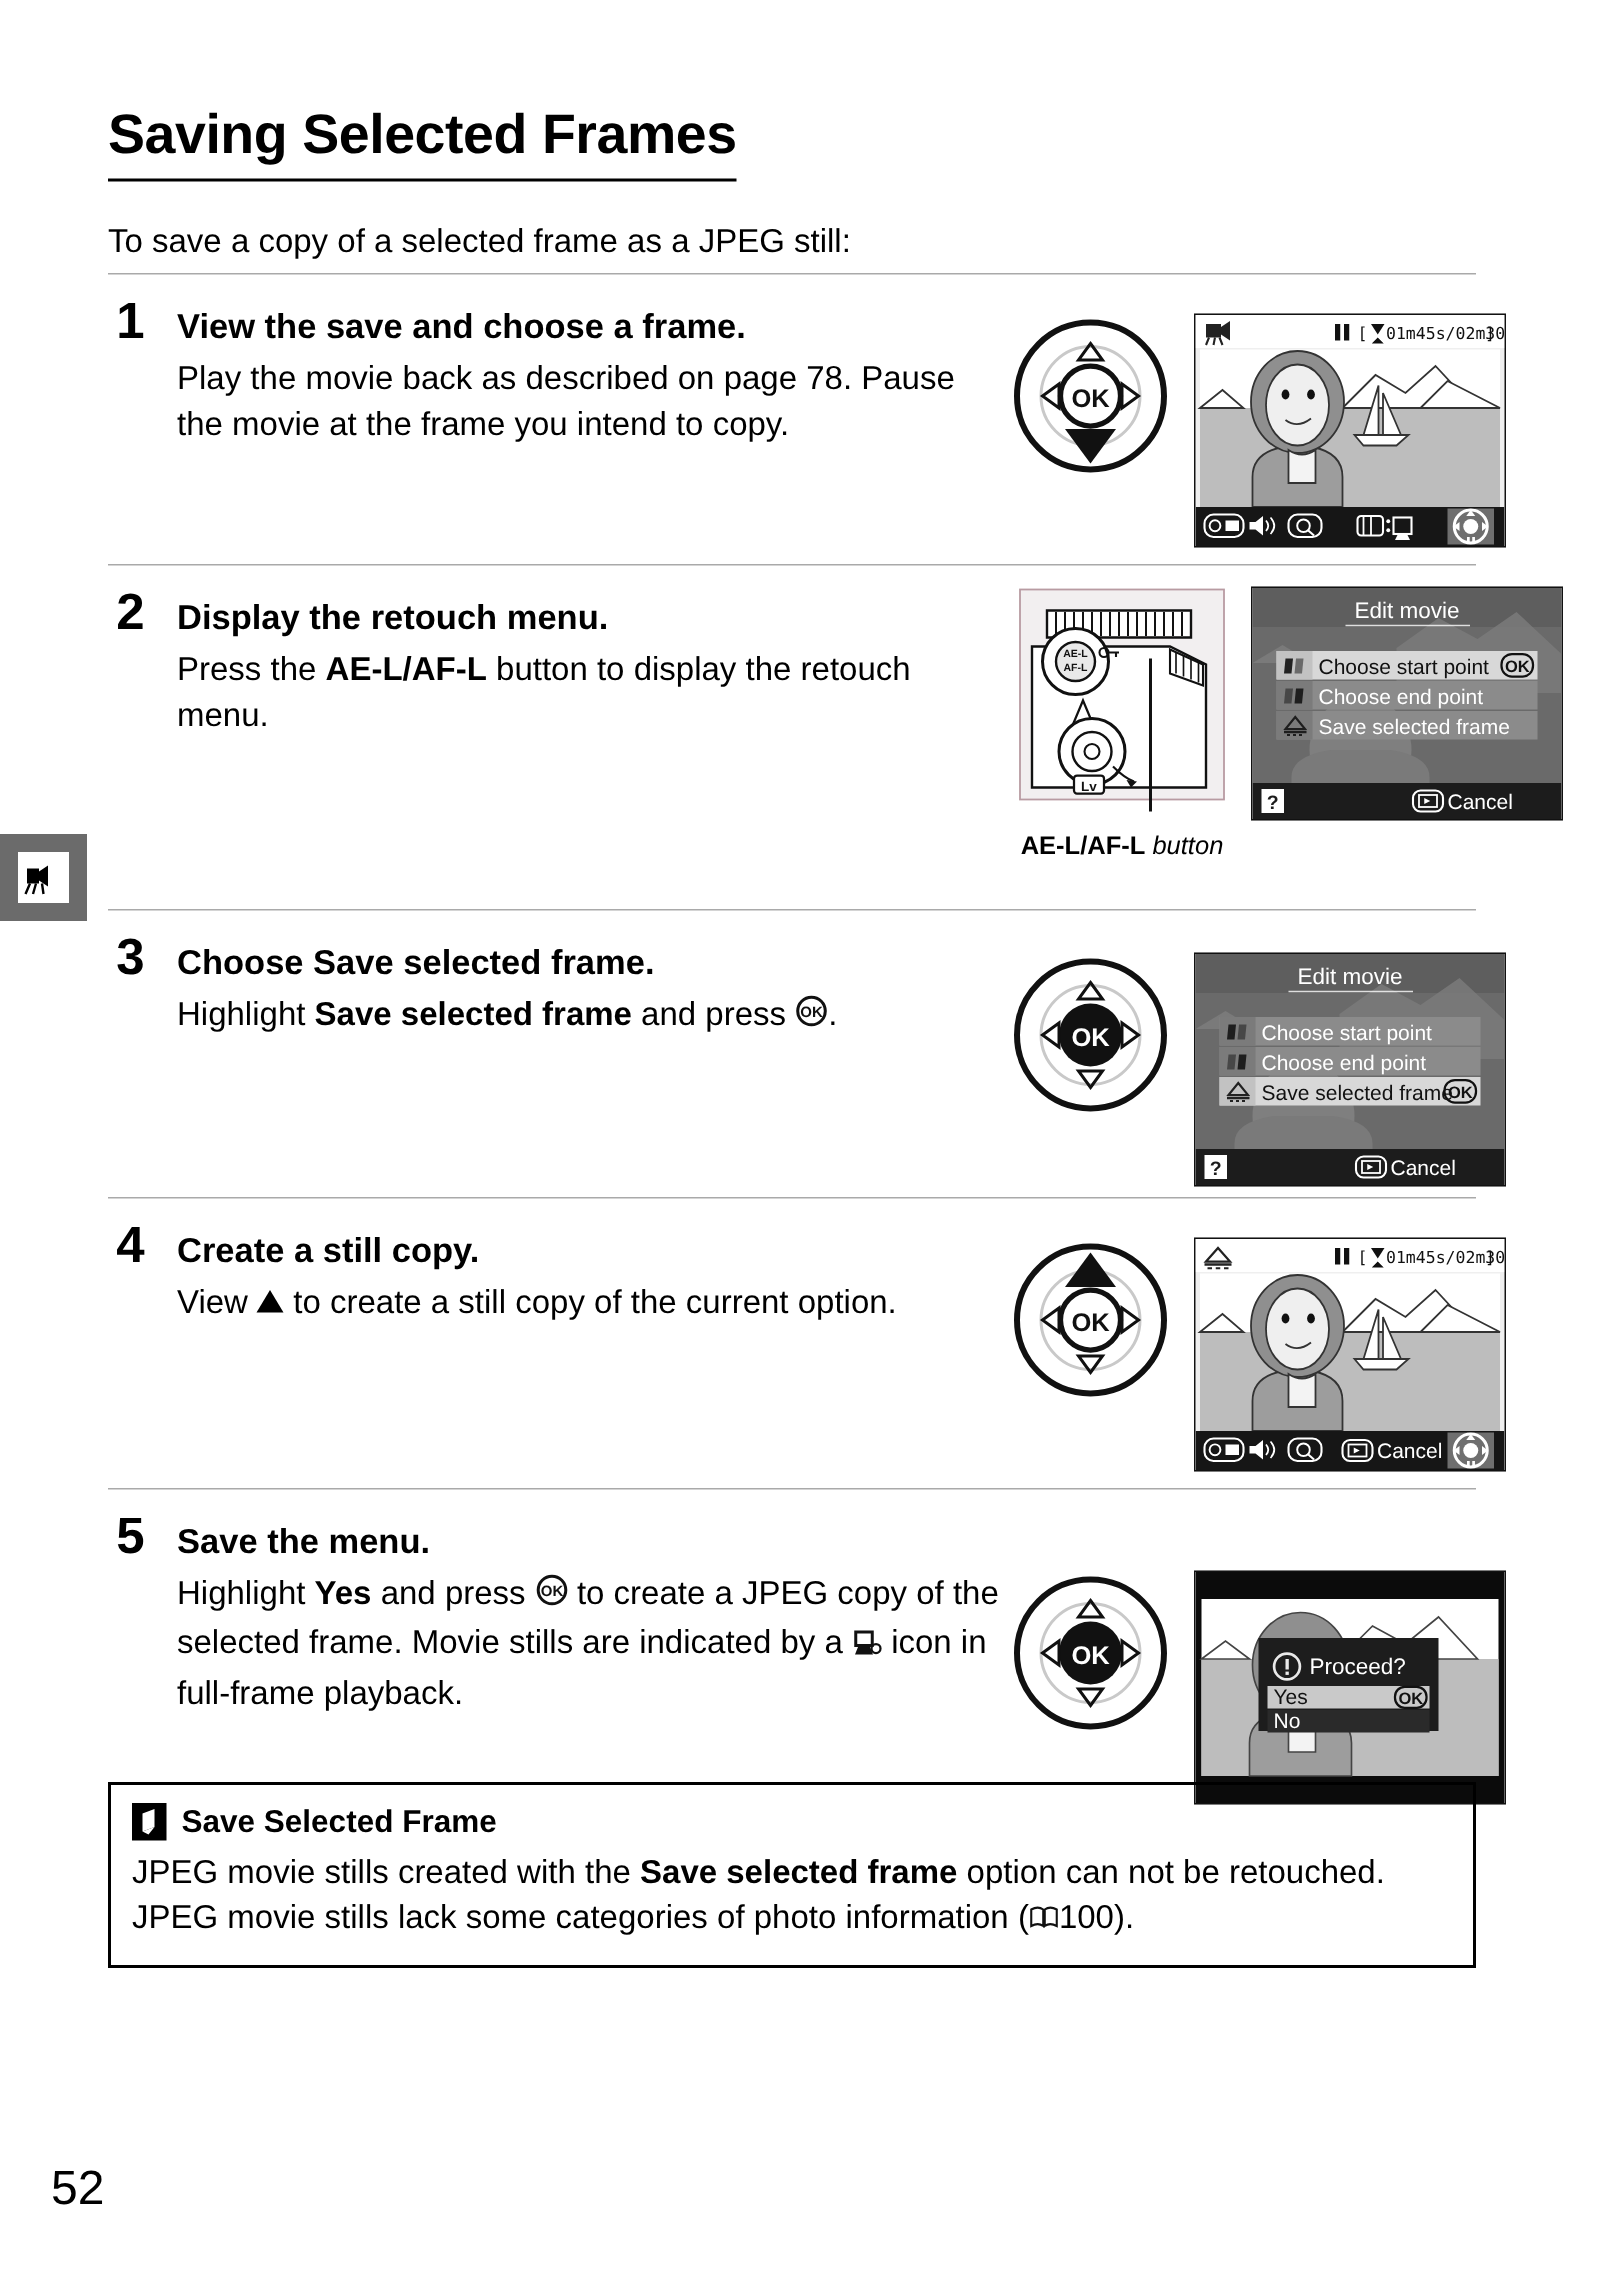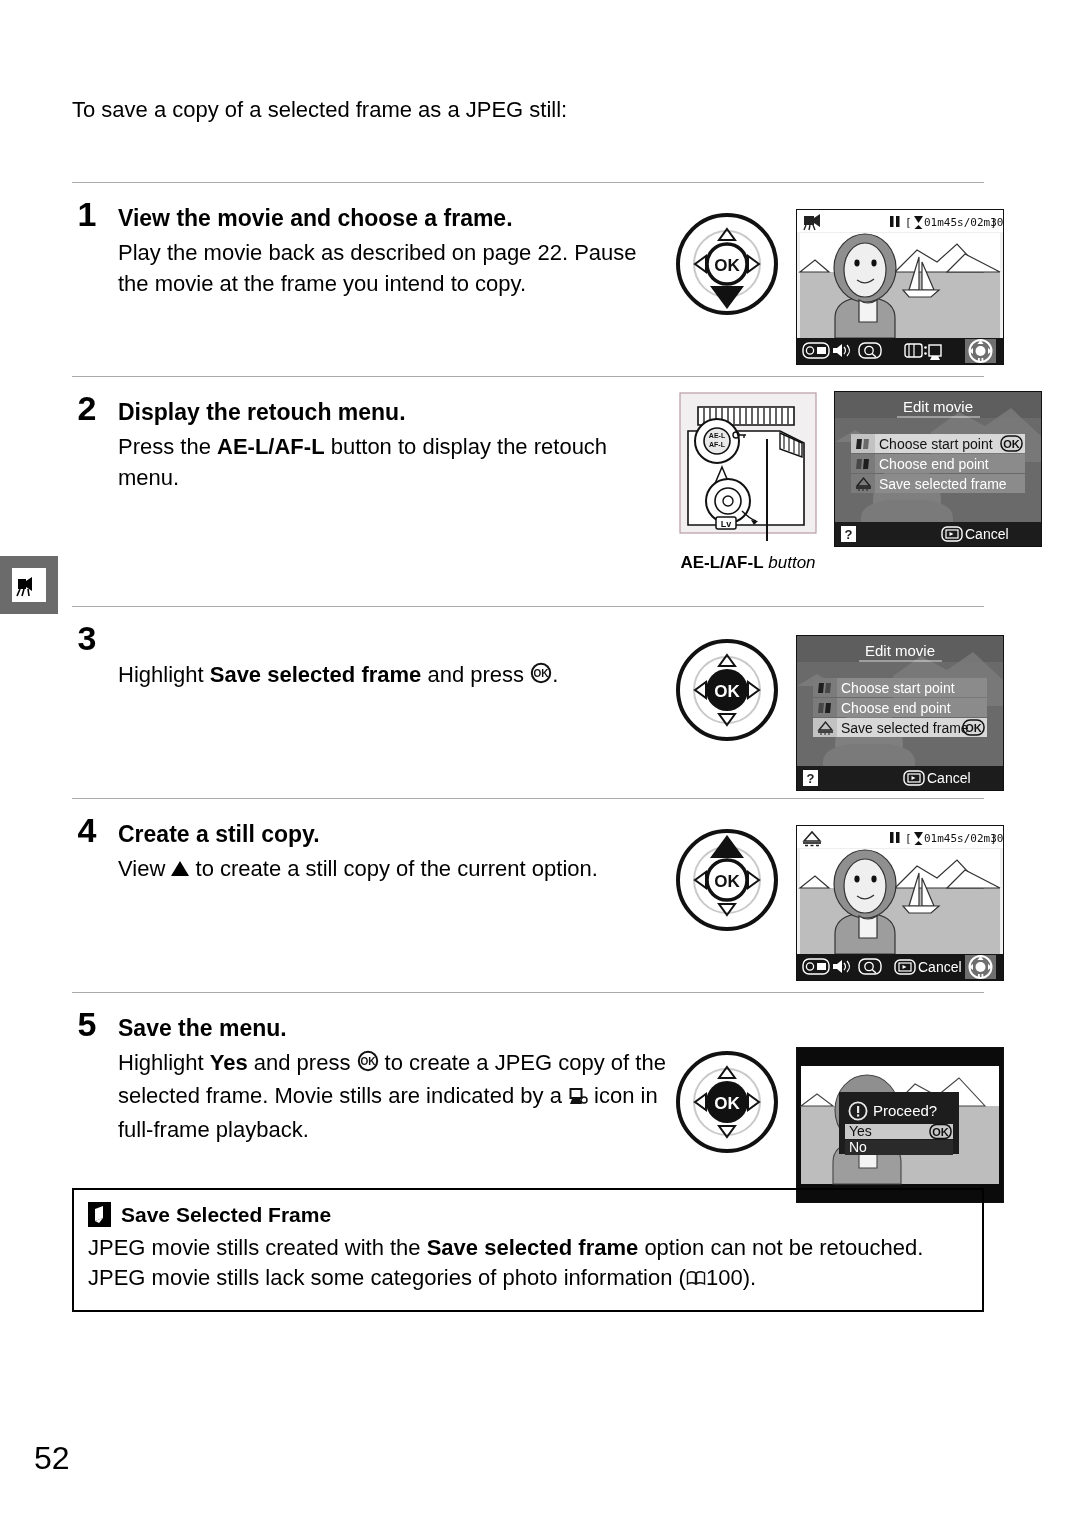--- a/index.html
+++ b/index.html
@@ -213,31 +213,32 @@
     <div class="tab-icon-box">
       <svg width="26" height="24" viewBox="0 0 26 24">
         <path d="M2 6 L10 6 L10 16 L2 16 Z" fill="#000"></path>
         <path d="M10 8 L16 4 L16 18 L10 14 Z" fill="#000"></path>
         <path d="M4 16 L1 23 M8 16 L6 23 M12 16 L13 23" stroke="#000" stroke-width="1.6" fill="none"></path>
       </svg>
     </div>
   </div>
 
   <div class="title-block">
+    <h1 class="page-title">Saving Selected Frames</h1>
     <div class="intro">To save a copy of a selected frame as a JPEG still:</div>
   </div>
 
   <div class="step" style="top:182px;">
     <div class="step-inner">
       <div class="step-textcol">
         <div class="step-heading">
           <div class="step-num">1</div>
-          <div class="step-title">View the movie and choose a frame.</div>
-        </div>
-        <div class="step-body">Play the movie back as described on page 22.  Pause the movie at the frame you intend to copy.</div>
+          <div class="step-title">View the save and choose a frame.</div>
+        </div>
+        <div class="step-body">Play the movie back as described on page 78.  Pause the movie at the frame you intend to copy.</div>
       </div>
       <div class="step-figs" style="padding-top:12px; gap:14px;">
 
         <div class="dpad">
           <svg width="110" height="110" viewBox="0 0 110 110">
             <circle cx="55" cy="55" r="49" fill="#fff" stroke="#111" stroke-width="4"></circle>
             <circle cx="55" cy="55" r="33" fill="#fff" stroke="#c9c9c9" stroke-width="2"></circle>
             <circle cx="55" cy="55" r="20" fill="#fff" stroke="#111" stroke-width="3.5"></circle>
             <text x="55" y="62" font-family="Liberation Sans, sans-serif" font-size="17" font-weight="bold" text-anchor="middle" fill="#111">OK</text>
             <path d="M55 20 l8 11 h-16 z" fill="none" stroke="#111" stroke-width="2"></path>
@@ -429,20 +430,21 @@
         </div>
       </div>
     </div>
   </div>
 
   <div class="step" style="top:606px;">
     <div class="step-inner">
       <div class="step-textcol">
         <div class="step-heading">
           <div class="step-num">3</div>
+          <div class="step-title"><span style="font-weight: bold;">Choose </span><span style="font-weight: bold;">Save selected frame</span><span style="font-weight: bold;">.</span></div>
         </div>
         <div class="step-body"><span>Highlight </span><b>Save selected frame</b><span> and press </span><span class="ok-glyph"><svg width="22" height="22" viewBox="0 0 22 22">
                 <circle cx="11" cy="11" r="9.2" fill="none" stroke="#111" stroke-width="2"></circle>
                 <text x="11" y="15" font-family="Liberation Sans, sans-serif" font-size="10" font-weight="bold" text-anchor="middle" fill="#111">OK</text>
               </svg></span><span>.</span></div>
       </div>
       <div class="step-figs" style="padding-top:14px; gap:14px;">
 
         <div class="dpad">
           <svg width="110" height="110" viewBox="0 0 110 110">

